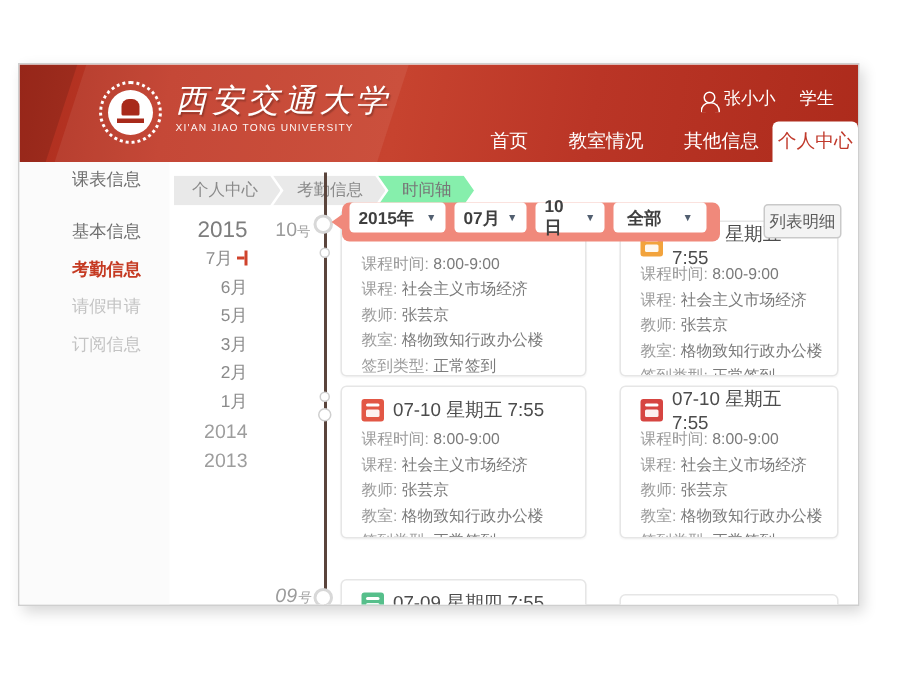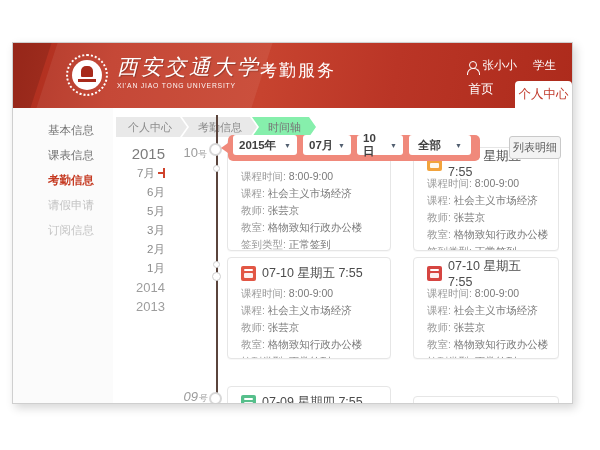--- a/index.html
+++ b/index.html
@@ -42,21 +42,21 @@
   .user { position:absolute; right:16px; top:15px; color:#fff; font-size:11.5px;
     display:flex; align-items:flex-end; gap:5px; cursor:pointer; }
   .p-icon { position:relative; width:11px; height:12px; }
   .p-icon::before { content:""; position:absolute; left:2.5px; top:0; width:6px; height:6px;
     border:1.2px solid #fff; border-radius:50%; }
   .p-icon::after { content:""; position:absolute; left:0; top:6.5px; width:11px; height:6px;
     border:1.2px solid #fff; border-bottom:none; border-radius:6px 6px 0 0; }
   .user .sep { width:6px; }
 
   .nav { position:absolute; right:66px; bottom:0; height:27px; display:flex; gap:27px;
-    align-items:center;flex-direction:column; }
+    align-items:center; }
   .nav .item { color:#fff; font-size:12.5px; cursor:pointer; }
   .tab-active { position:absolute; right:0; bottom:0; width:57px; height:27px;
     background:#fff; border-radius:4px 4px 0 0; color:#c0392b; font-size:12.5px;
     display:flex; align-items:center; justify-content:center; cursor:pointer; }
 
   
   .sidebar { position:absolute; left:0; top:65px; width:100px; bottom:0; background:#fbfbfb; }
   .side-item { height:25px; line-height:25px; padding-left:35px; font-size:11.5px;
     color:#6f6f6f; cursor:pointer; }
   .side-item.first { margin-top:10px; }
@@ -152,40 +152,39 @@
     <div class="hdr">
       <div class="band"></div>
       <div class="band2"></div>
       <div class="logo">
           <div class="core"></div>
         </div>
       <div class="brand">
         <div class="cn">西安交通大学</div>
         <div class="en">XI'AN JIAO TONG UNIVERSITY</div>
       </div>
-      <div class="app-name">考勤服务</div>
 
       <div class="user">
         <span class="p-icon"></span>
         <span>张小小</span>
         <span class="sep"></span>
         <span>学生</span>
       </div>
 
       <div class="nav">
         <span class="item">首页</span>
         <span class="item">教室情况</span>
         <span class="item">其他信息</span>
       </div>
       <div class="tab-active">个人中心</div>
     </div>
 
     <div class="sidebar">
+      <div class="side-item">课表信息</div>
       <div class="side-item first">基本信息</div>
-      <div class="side-item">课表信息</div>
       <div class="side-item active">考勤信息</div>
       <div class="side-item muted">请假申请</div>
       <div class="side-item muted">订阅信息</div>
     </div>
 
     <div class="crumbs">
       <div class="crumb c0">个人中心</div>
       <div class="crumb c1">考勤信息</div>
       <div class="crumb c2">时间轴</div>
     </div>

